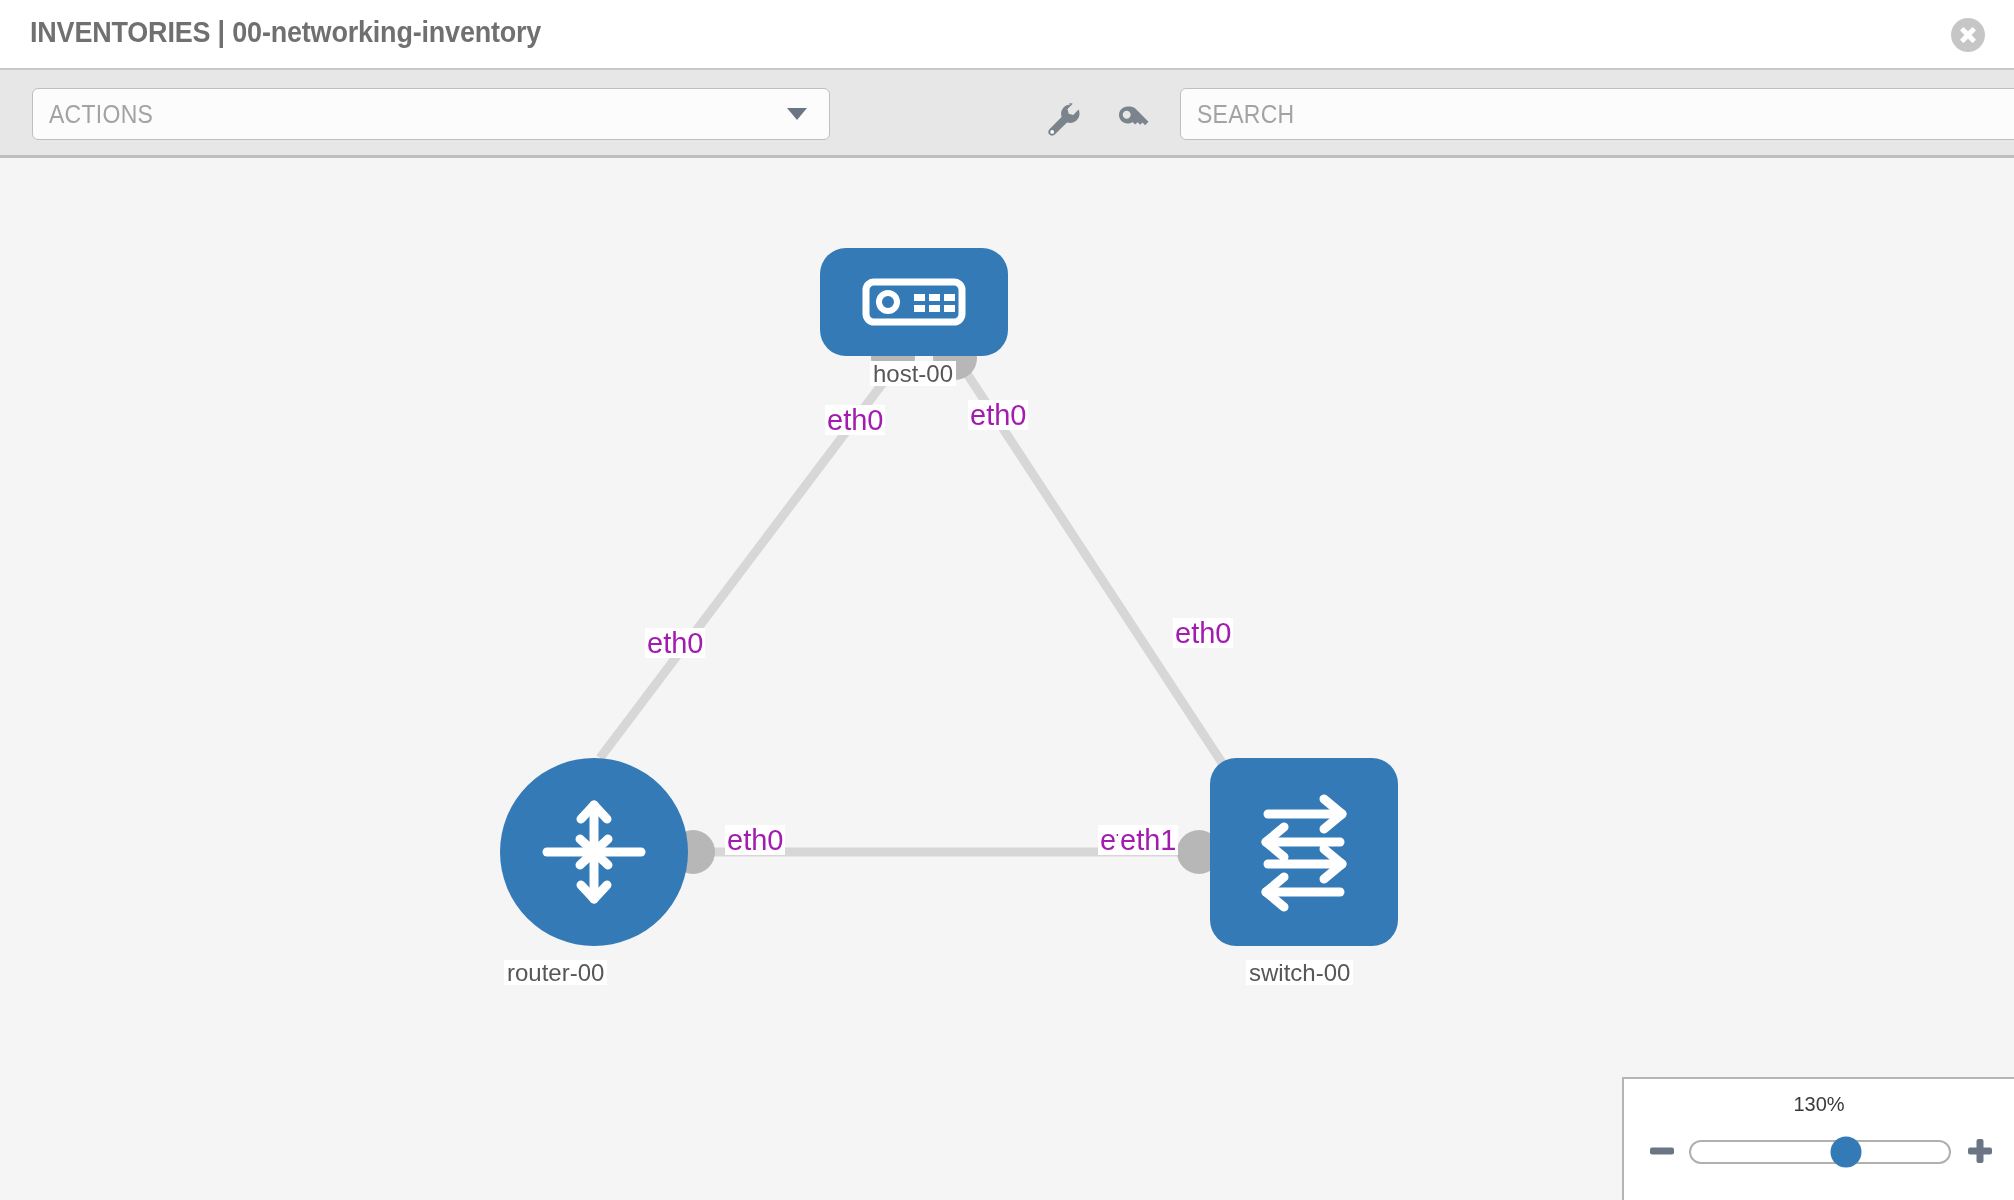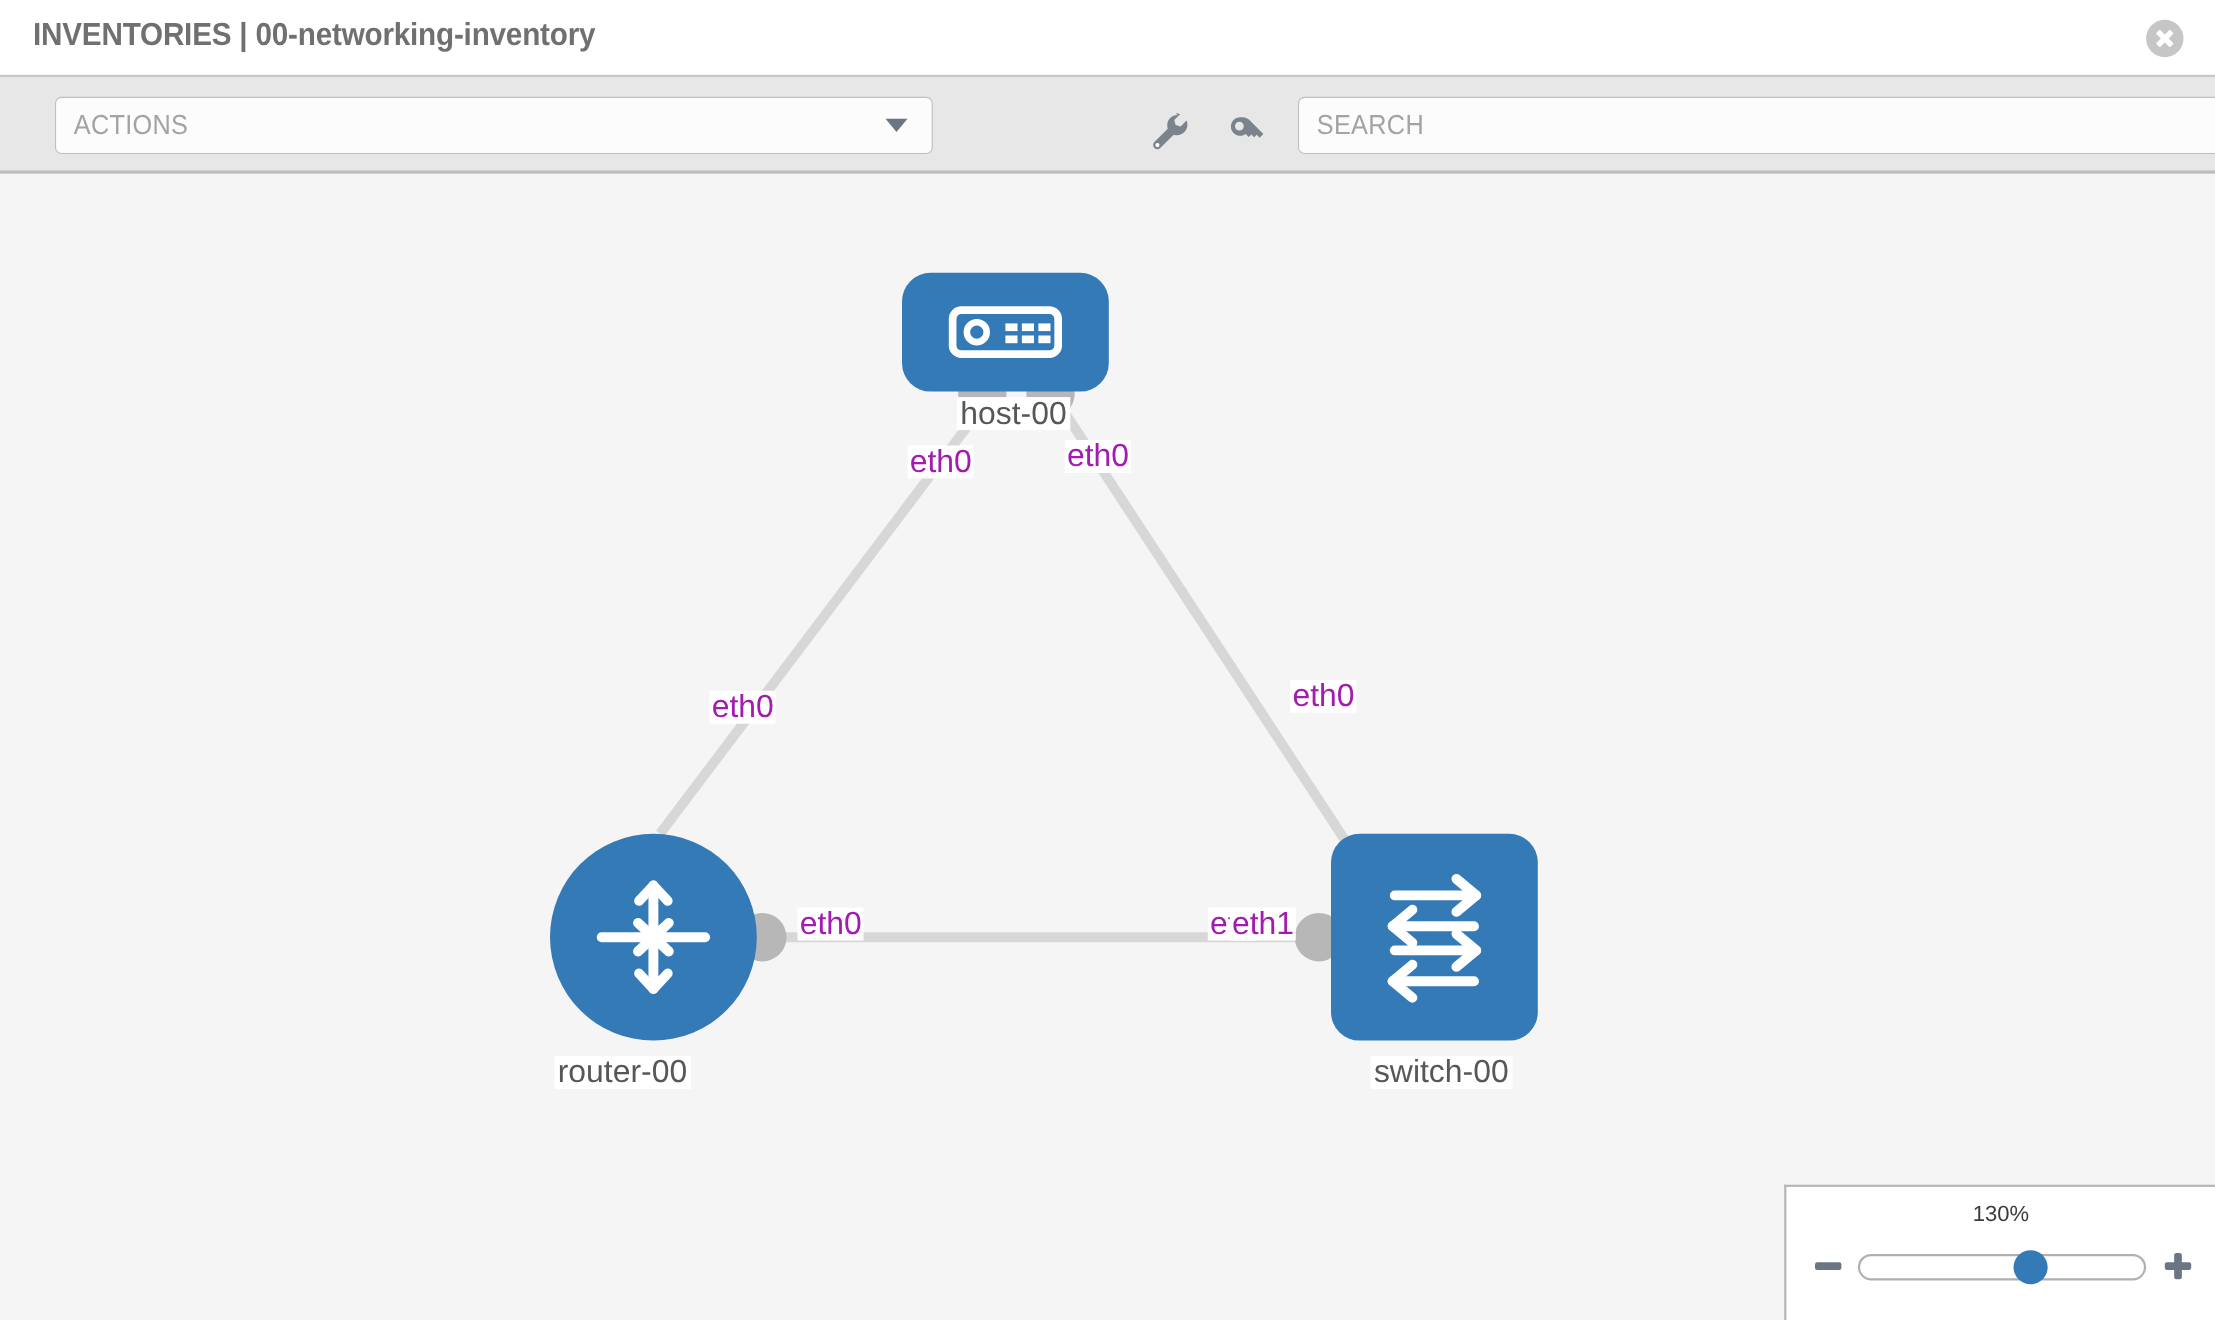--- a/index.html
+++ b/index.html
@@ -98,21 +98,21 @@
     position: absolute;
     right: 22px;
     top: 50%;
     transform: translateY(-50%);
     width: 0; height: 0;
     border-left: 10px solid transparent;
     border-right: 10px solid transparent;
     border-top: 12px solid #6b7684;
   }
 
-  #actions-select { left: 32px; top: 18px; width: 798px; margin-left: 18px; }
+  #actions-select { left: 32px; top: 18px; width: 798px; }
   #search-select  { left: 1180px; top: 18px; width: 967px; }
 
   .tool-icon {
     position: absolute;
     top: 30px;
     width: 40px;
     height: 40px;
     cursor: pointer;
   }
   #wrench-icon { left: 1043px; }
@@ -144,21 +144,21 @@
     position: absolute;
     left: 0; top: 0;
     background: #337ab7;
     display: flex;
     align-items: center;
     justify-content: center;
   }
   .node-label {
     position: absolute;
     white-space: nowrap;
-    font-size: 29px;
+    font-size: 24px;
     color: #575757;
     background: #ffffff;
     padding: 0 3px;
     line-height: 1.05;
   }
 
   
   #node-host .node-shape {
     width: 188px;
     height: 108px;

